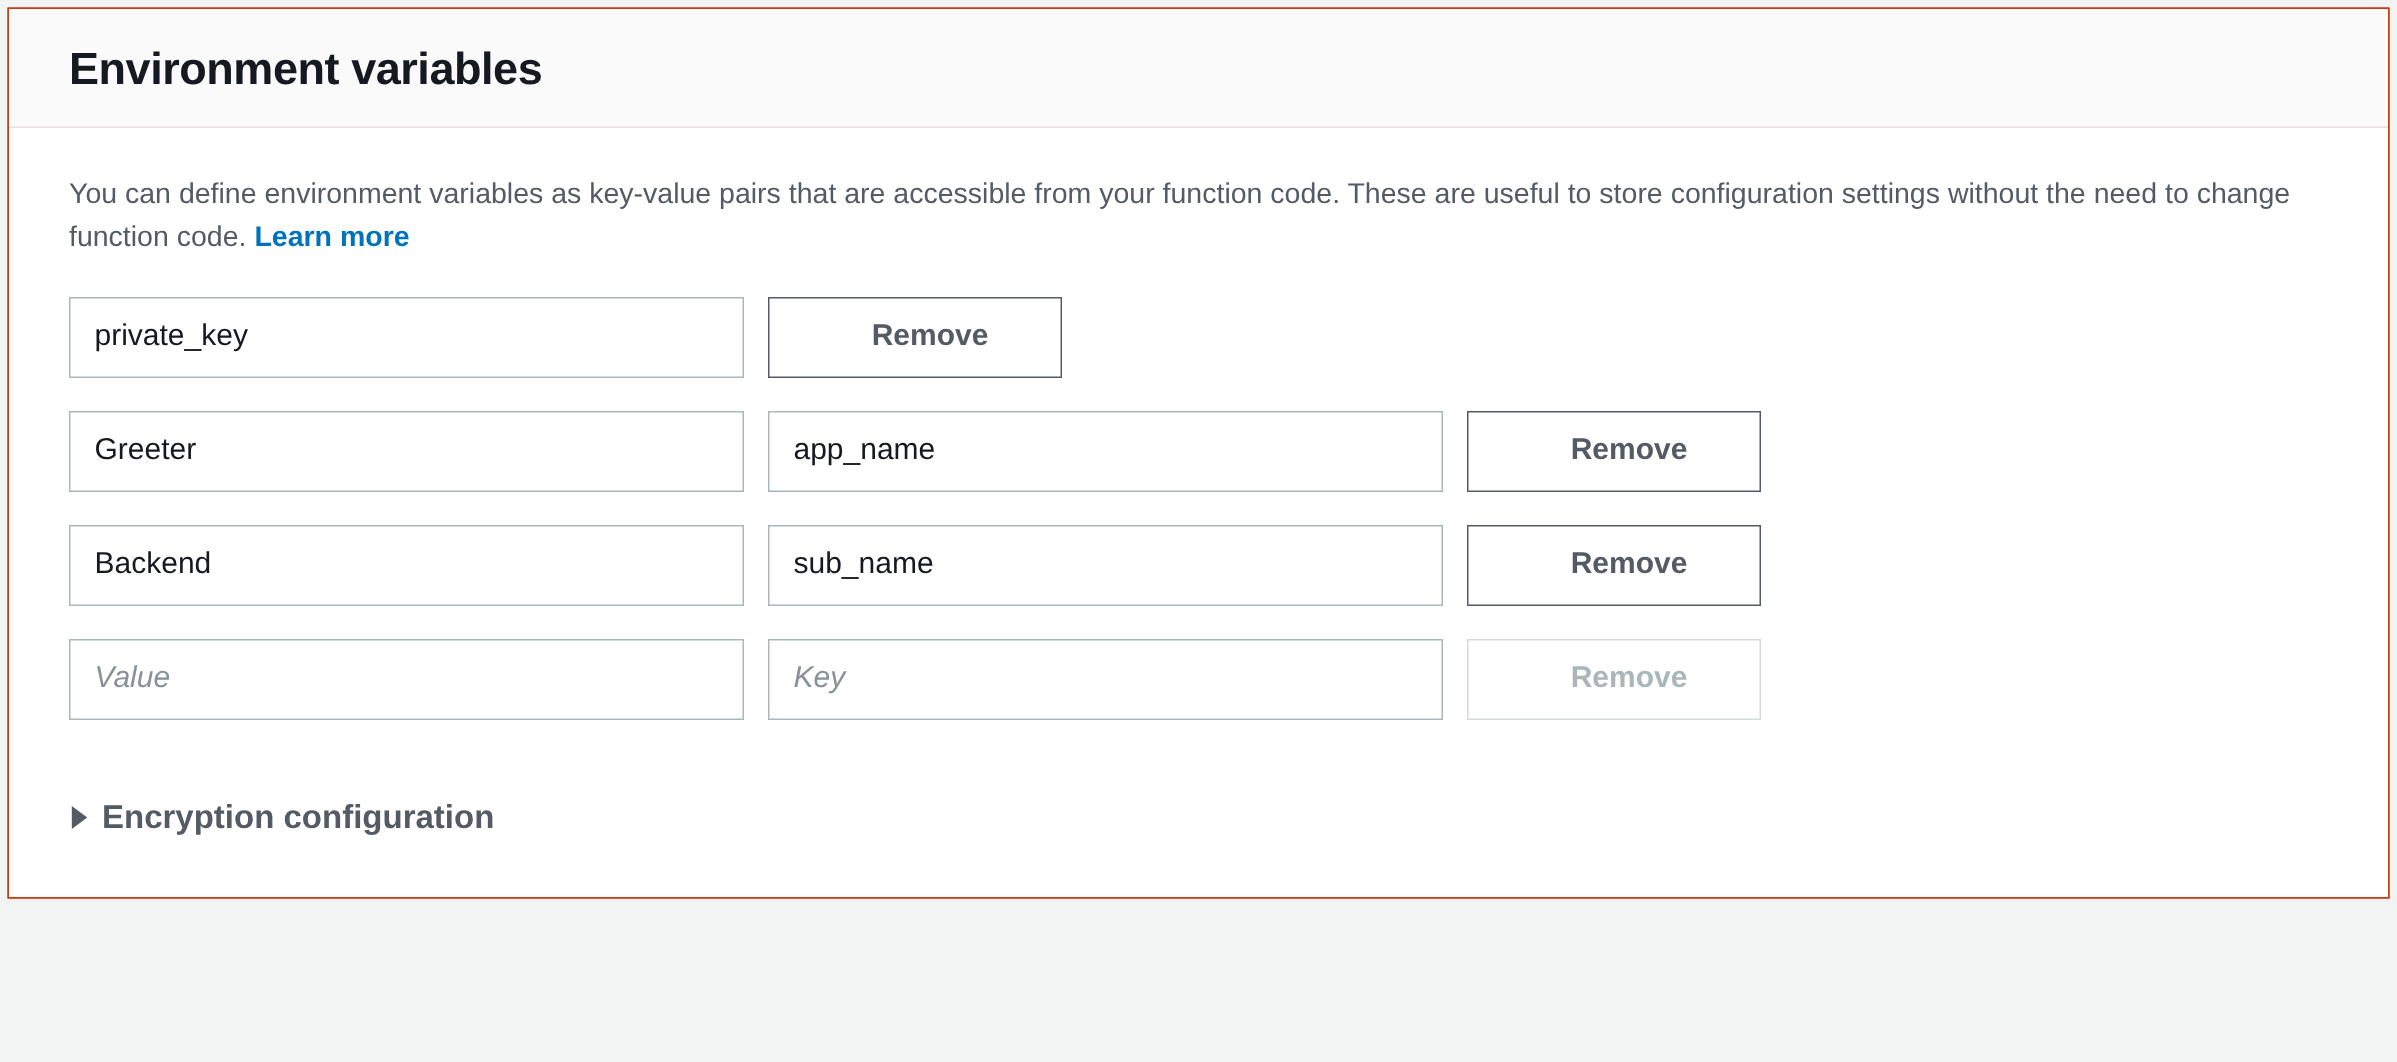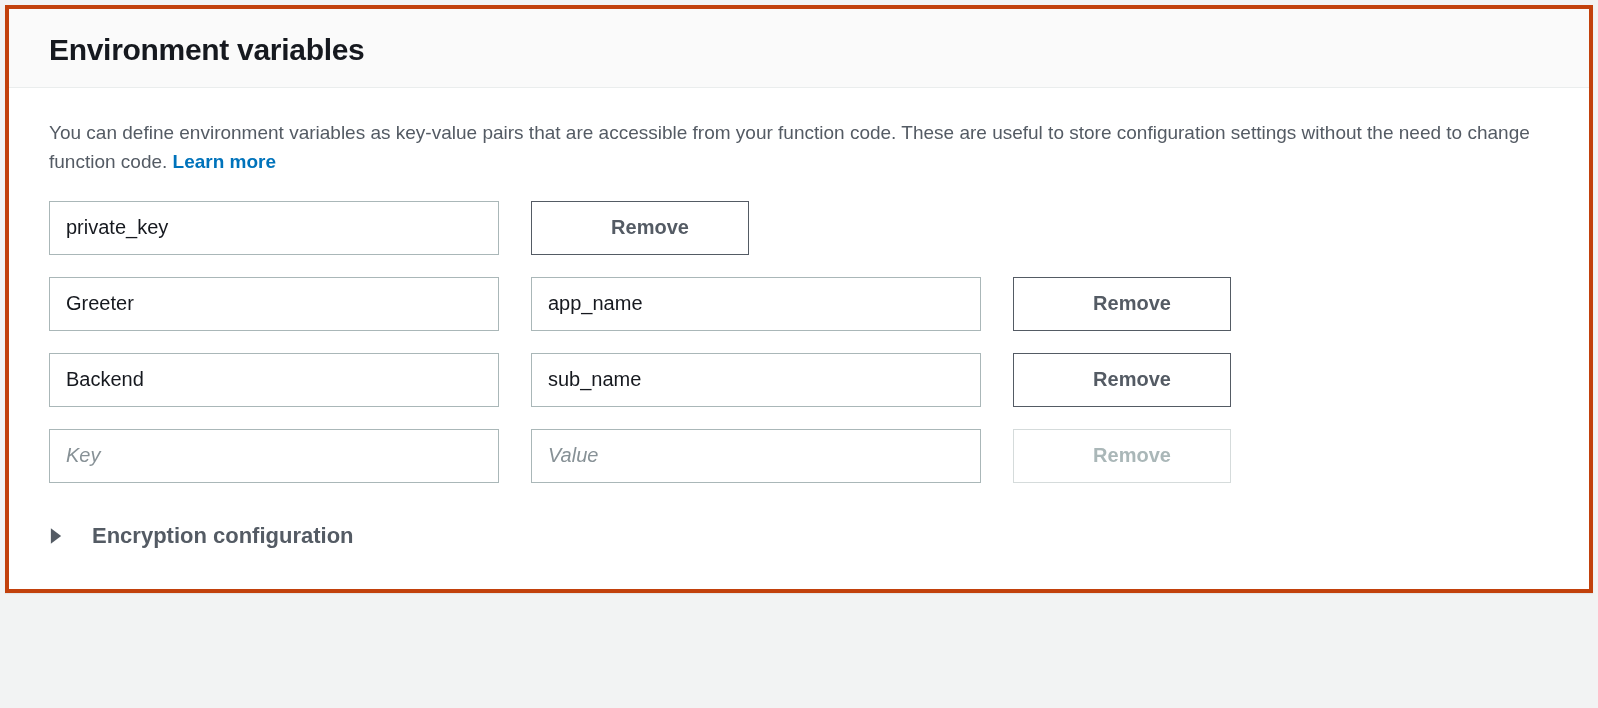--- a/index.html
+++ b/index.html
@@ -7,21 +7,21 @@
       margin: 0;
       padding: 0;
     }
     body {
       font-family: "Amazon Ember", "Helvetica Neue", Helvetica, Arial, sans-serif;
       background: #f2f3f3;
       padding: 5px;
     }
     .panel {
       background: #be185d;
-      border: 4px solid #c2410c;
+      border: 1px solid #c2410c;
       box-shadow: 0 1px 1px rgba(0,0,0,0.05);
     }
     .panel-header {
       padding: 24px 40px 20px 40px;
       border-bottom: 1px solid #eaeded;
       background: #fafafa;
     }
     .panel-header h1 {
       font-size: 30px;
       font-weight: 700;
@@ -43,59 +43,59 @@
       font-weight: 700;
       text-decoration: none;
     }
     .rows {
       display: flex;
       flex-direction: column;
       gap: 22px;
     }
     .row {
       display: flex;
-      gap: 32px;
+      gap: 16px;
       align-items: stretch;
     }
     .input {
       width: 450px;
       height: 54px;
       border: 1px solid #aab7b8;
       padding: 0 16px;
       font-size: 20px;
       color: #16191f;
       background: #fff;
       font-family: inherit;
     }
     .input::placeholder {
       color: #879196;
       font-style: italic;
     }
     .btn-remove {
-      width: 218px;
+      width: 196px;
       height: 54px;
       border: 1px solid #545b64;
       background: #fff;
       color: #545b64;
       font-size: 20px;
       font-weight: 700;
       cursor: pointer;
       font-family: inherit;
       padding-left: 20px;
     }
     .btn-remove:disabled {
       border-color: #d5dbdb;
       color: #aab7b8;
       cursor: default;
     }
     .expander {
       display: flex;
       align-items: center;
-      gap: 29px;
-      margin-top: 40px;
+      gap: 8px;
+      margin-top: 52px;
       cursor: pointer;
       user-select: none;
     }
     .expander-icon {
       display: inline-flex;
       color: #545b64;
     }
     .expander-label {
       font-size: 22px;
       font-weight: 700;
@@ -127,22 +127,22 @@
         <button class="btn-remove">Remove</button>
       </div>
 
       <div class="row">
         <input class="input" type="text" value="Backend" style="">
         <input class="input" type="text" value="sub_name" style="">
         <button class="btn-remove">Remove</button>
       </div>
 
       <div class="row">
+        <input class="input" type="text" placeholder="Value" style="">
         <input class="input" type="text" placeholder="Key" style="">
-        <input class="input" type="text" placeholder="Value" style="">
         <button class="btn-remove" disabled="">Remove</button>
       </div>
 
     </div>
 
     <div class="expander">
       <span class="expander-icon">
         <svg width="14" height="18" viewBox="0 0 10 14">
             <path d="M1 1 L9 7 L1 13 Z" fill="#545b64"></path>
           </svg>

